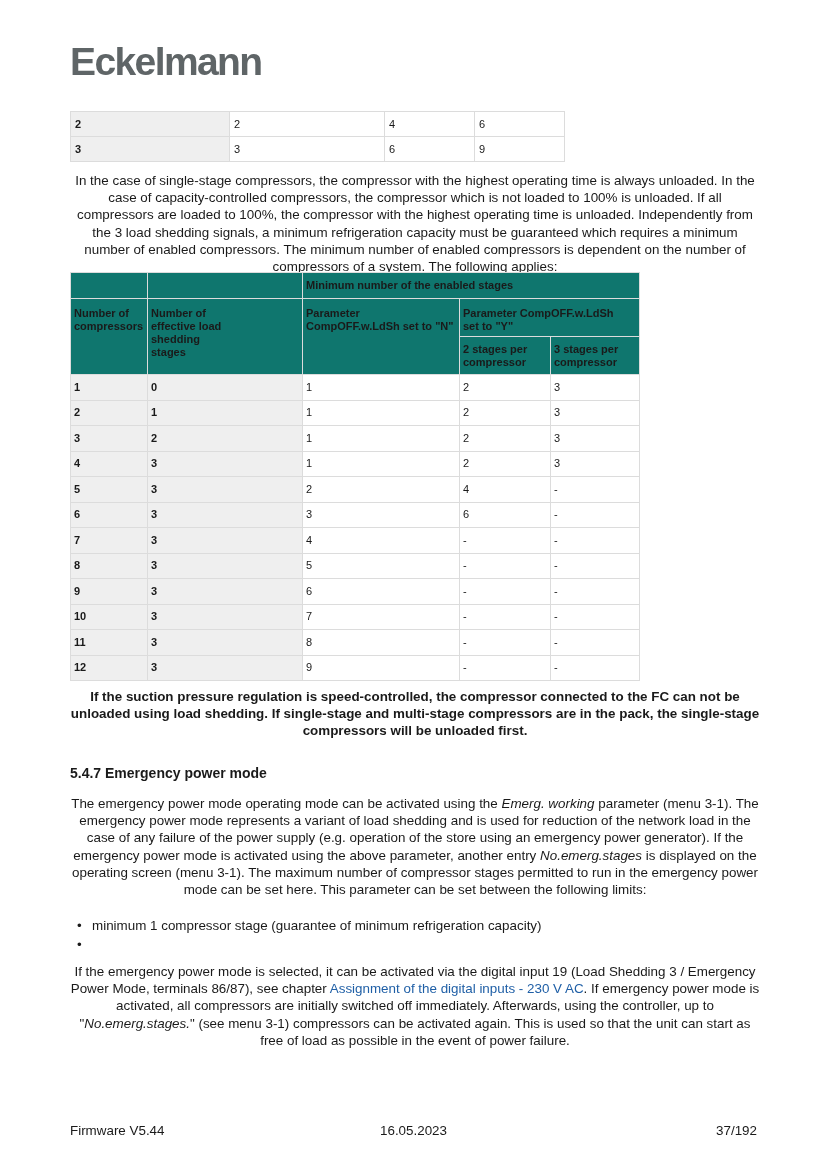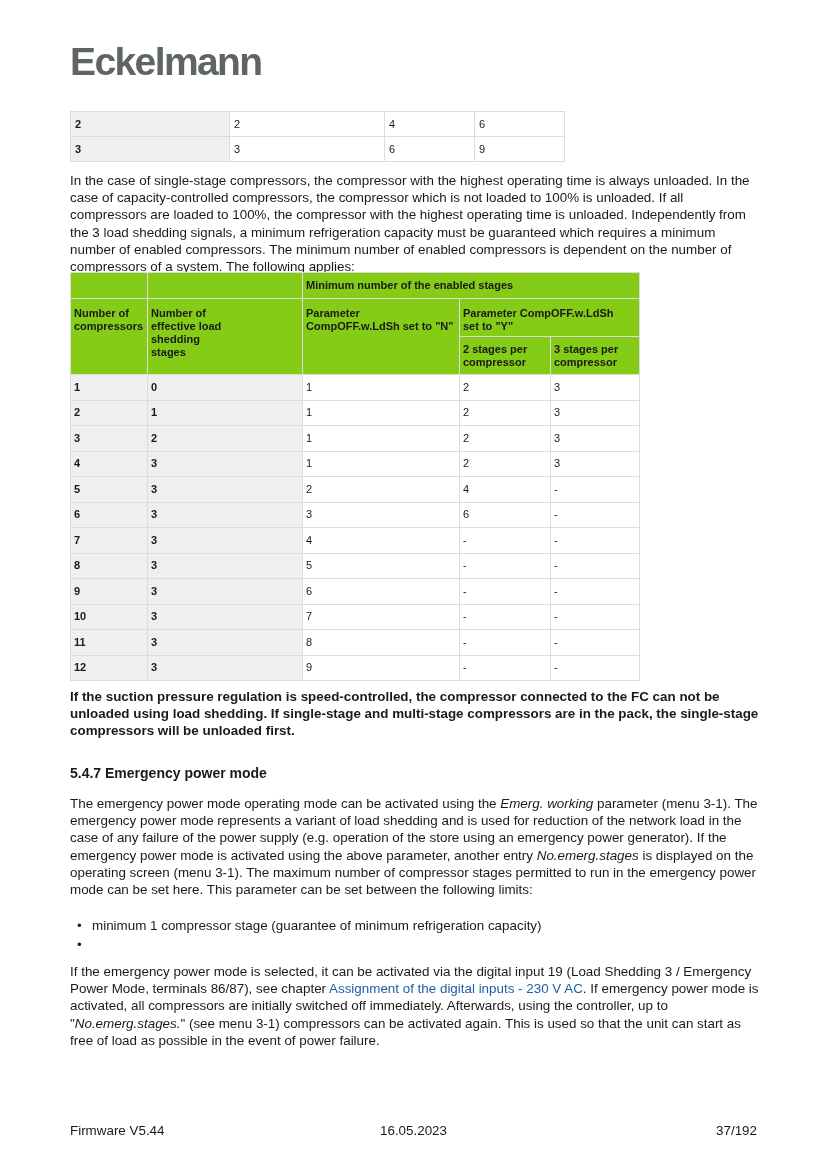--- a/index.html
+++ b/index.html
@@ -15,29 +15,29 @@
   table.t1 {
     position: absolute; left: 70px; top: 111px; border-collapse: collapse;
     font-size: 11px;
   }
   table.t1 td { border: 1px solid #dcdcdc; height: 24px; padding: 0 4px; }
   table.t1 td.h { background: #efefef; font-weight: bold; width: 150px; }
   table.t1 td.c1 { width: 146px; }
   table.t1 td.c2 { width: 81px; }
   table.t1 td.c3 { width: 81px; }
 
-  .para { position: absolute; left: 70px; width: 690px; font-size: 13.4px; line-height: 17.2px; }
+  .para { position: absolute; left: 70px; width: 690px; font-size: 13.4px; line-height: 17.2px; text-align: center; }
   #p1 { top: 172px; }
 
   table.t2 {
     position: absolute; left: 70px; top: 272px; border-collapse: collapse;
     font-size: 11px; line-height: 13px;
   }
   table.t2 td { border: 1px solid #dcdcdc; padding: 0 3px; vertical-align: middle; }
-  table.t2 .hd { background: #84cc16; font-weight: bold; vertical-align: top; padding-top: 8px; }
+  table.t2 .hd { background: #0f766e; font-weight: bold; vertical-align: top; padding-top: 8px; }
   table.t2 .hd.mid { vertical-align: middle; padding-top: 0; }
   table.t2 tr.r td { height: 24.5px; }
   table.t2 td.k { background: #efefef; font-weight: bold; }
   table.t2 col.c0 { width: 77px; }
   table.t2 col.c1 { width: 155px; }
   table.t2 col.c2 { width: 154px; }
   table.t2 col.c3 { width: 91px; }
   table.t2 col.c4 { width: 89px; }
 
   #p2 { top: 688px; font-weight: bold; }

